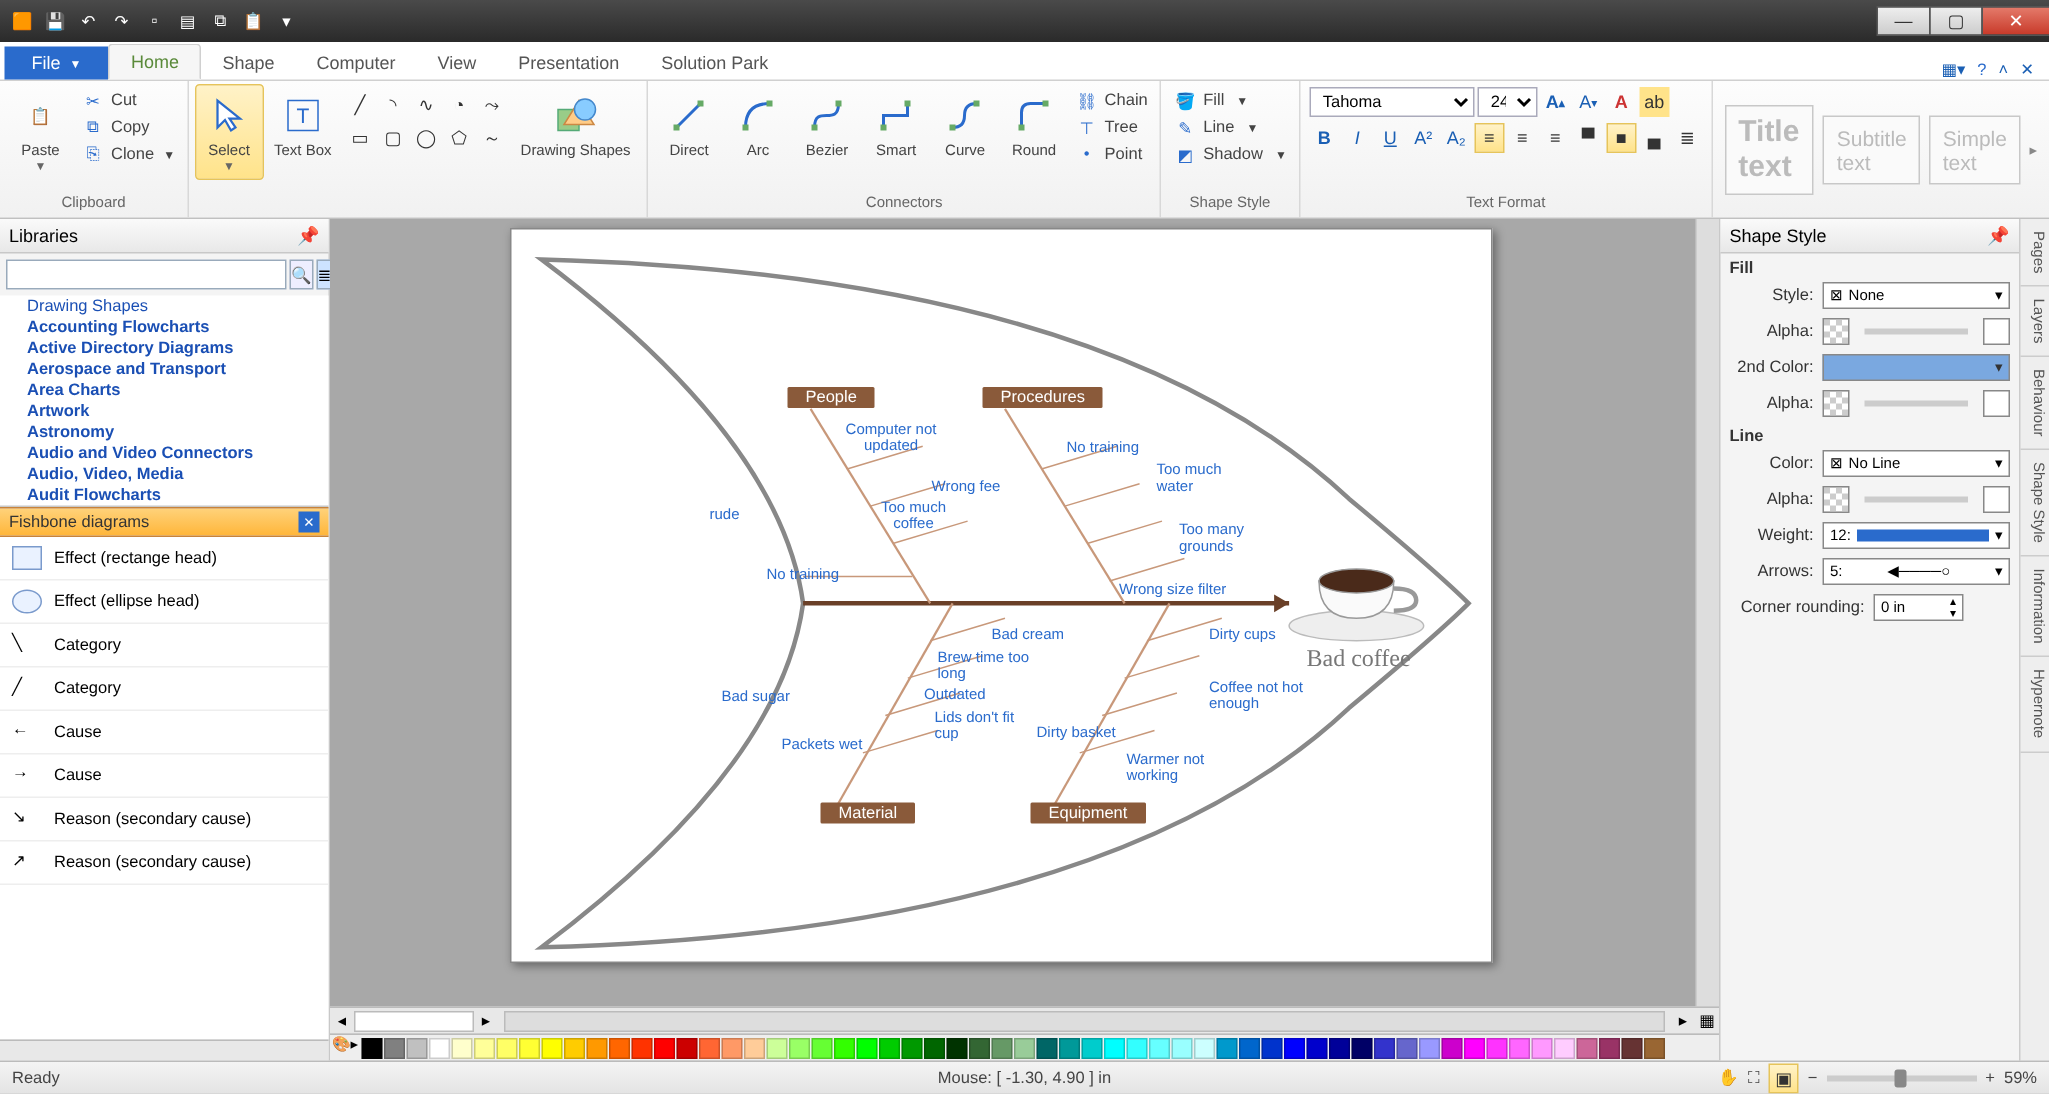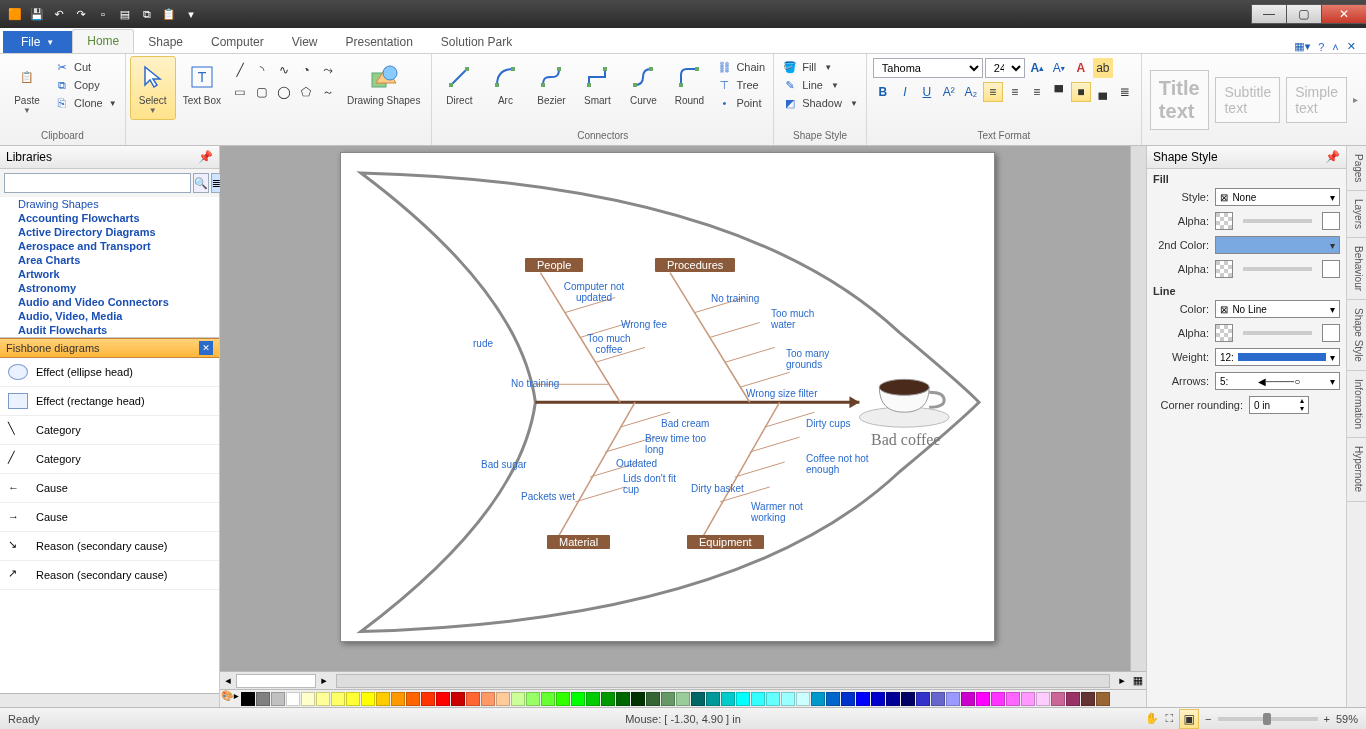--- a/index.html
+++ b/index.html
@@ -355,26 +355,26 @@
       <div class="node">Audio and Video Connectors</div>
       <div class="node">Audio, Video, Media</div>
       <div class="node">Audit Flowcharts</div>
     </div>
     <div class="lib-hdr">
       <span>Fishbone diagrams</span>
       <div class="x">✕</div>
     </div>
     <div class="stencils">
       <div class="stencil">
+          <div class="sic"></div>
+          <span>Effect (rectange head)</span>
+        </div>
+      <div class="stencil">
           <div class="sic" style="border-radius:50%"></div>
           <span>Effect (ellipse head)</span>
-        </div>
-      <div class="stencil">
-          <div class="sic"></div>
-          <span>Effect (rectange head)</span>
         </div>
       <div class="stencil">
           <div class="sic" style="background:none;border:none">╲</div>
           <span>Category</span>
         </div>
       <div class="stencil">
           <div class="sic" style="background:none;border:none">╱</div>
           <span>Category</span>
         </div>
       <div class="stencil">
@@ -448,21 +448,21 @@
         <div class="cause" style="left:218px;top:128px;width:70px;text-align:center;white-space:normal">Computer not updated</div>
         <div class="cause" style="left:280px;top:166px">Wrong fee</div>
         <div class="cause" style="left:238px;top:180px;width:60px;text-align:center;white-space:normal">Too much coffee</div>
         <div class="cause" style="left:132px;top:185px">rude</div>
         <div class="cause" style="left:170px;top:225px">No training</div>
         <div class="cause" style="left:370px;top:140px">No training</div>
         <div class="cause" style="left:430px;top:155px;width:60px;white-space:normal">Too much water</div>
         <div class="cause" style="left:445px;top:195px;width:60px;white-space:normal">Too many grounds</div>
         <div class="cause" style="left:405px;top:235px">Wrong size filter</div>
         <div class="cause" style="left:320px;top:265px">Bad cream</div>
-        <div class="cause" style="left:304px;top:280px;width:80px;white-space:normal">Brew time too long</div>
+        <div class="cause" style="left:284px;top:280px;width:80px;white-space:normal">Brew time too long</div>
         <div class="cause" style="left:275px;top:305px">Outdated</div>
         <div class="cause" style="left:282px;top:320px;width:70px;white-space:normal">Lids don't fit cup</div>
         <div class="cause" style="left:140px;top:306px">Bad sugar</div>
         <div class="cause" style="left:180px;top:338px">Packets wet</div>
         <div class="cause" style="left:465px;top:265px">Dirty cups</div>
         <div class="cause" style="left:465px;top:300px;width:70px;white-space:normal">Coffee not hot enough</div>
         <div class="cause" style="left:350px;top:330px">Dirty basket</div>
         <div class="cause" style="left:410px;top:348px;width:70px;white-space:normal">Warmer not working</div>
         <div class="effect-label" style="left:530px;top:278px">Bad coffee</div>
       </div>

